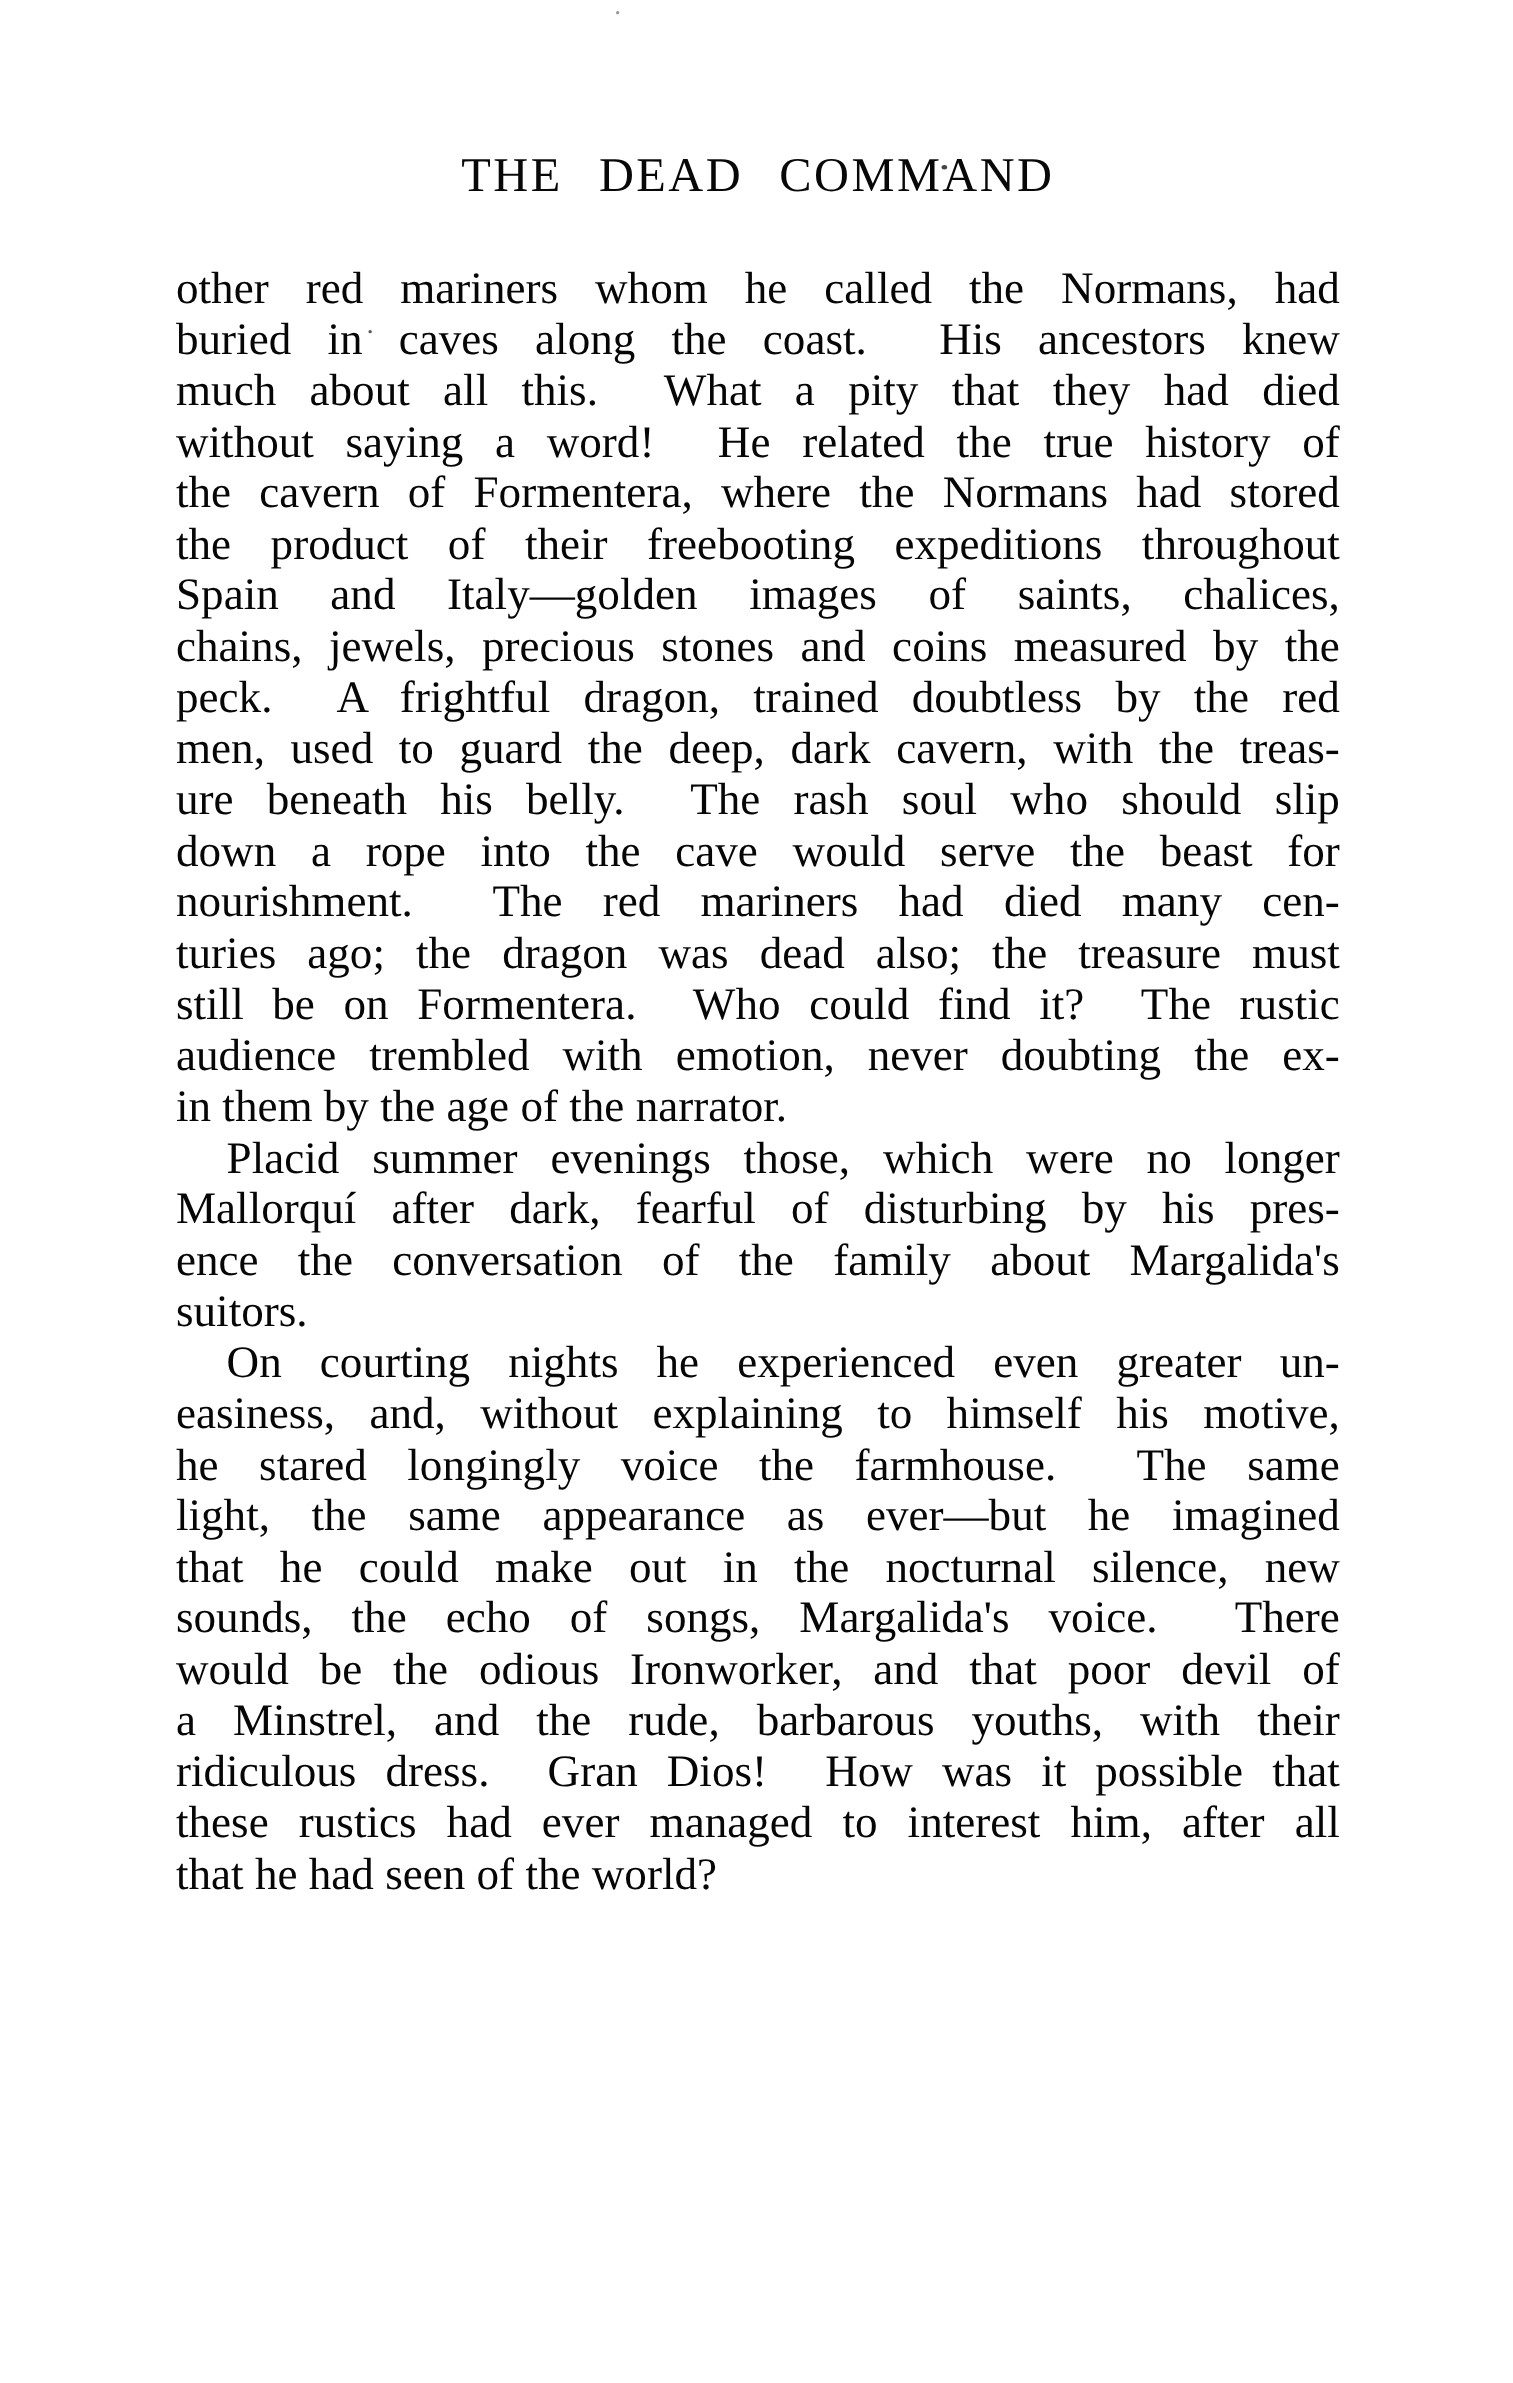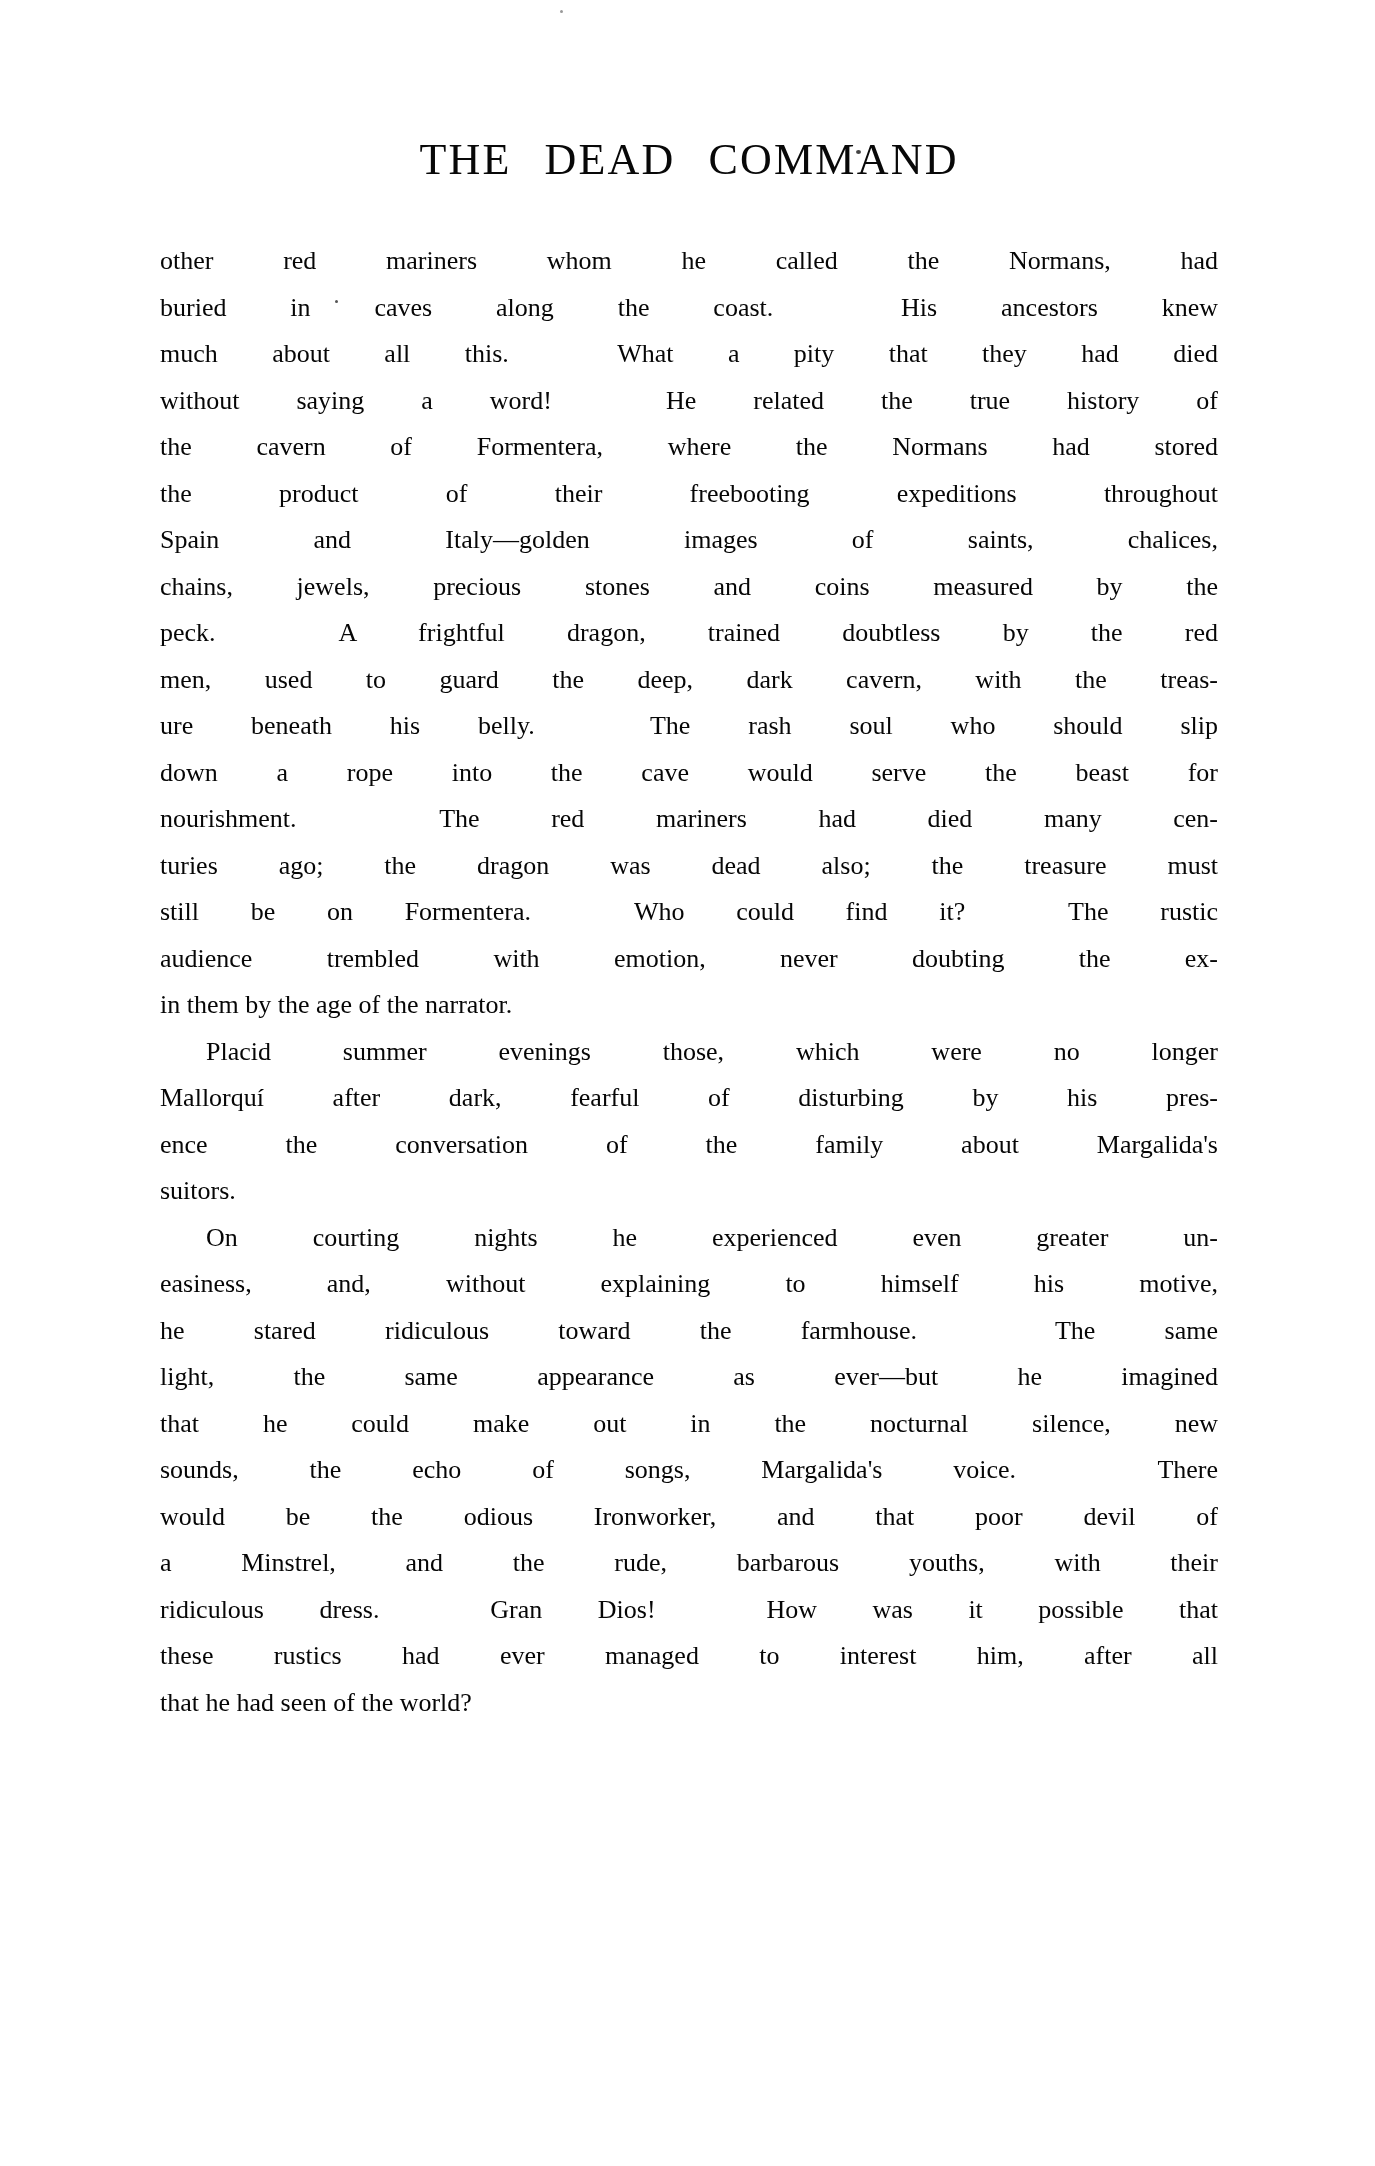--- a/index.html
+++ b/index.html
@@ -28,21 +28,21 @@
     letter-spacing: 0.05em;
     word-spacing: 0.45em;
     line-height: 1;
     color: #080808;
   }
   .body-block {
     position: absolute;
     top: 238px;
     left: 160px;
     width: 1058px;
-    font-size: 26px;
+    font-size: 41px;
     line-height: 46.5px;
   }
   .para { margin: 0; }
   .line {
     text-align: justify;
     text-align-last: justify;
     white-space: pre-wrap;
     height: 46.5px;
     overflow: visible;
   }
@@ -100,21 +100,21 @@
       </div>
       <div class="para indent">
         <div class="line">Placid summer evenings those, which were no longer</div>
         <div class="line">Mallorquí after dark, fearful of disturbing by his pres-</div>
         <div class="line">ence the conversation of the family about Margalida's</div>
         <div class="line last">suitors.</div>
       </div>
       <div class="para indent">
         <div class="line">On courting nights he experienced even greater un-</div>
         <div class="line">easiness, and, without explaining to himself his motive,</div>
-        <div class="line">he stared ridiculous toward the farmhouse.  The same</div>
+        <div class="line">he stared longingly voice the farmhouse.  The same</div>
         <div class="line">light, the same appearance as ever—but he imagined</div>
         <div class="line">that he could make out in the nocturnal silence, new</div>
         <div class="line">sounds, the echo of songs, Margalida's voice.  There</div>
         <div class="line">would be the odious Ironworker, and that poor devil of</div>
         <div class="line">a Minstrel, and the rude, barbarous youths, with their</div>
         <div class="line">ridiculous dress.  Gran Dios!  How was it possible that</div>
         <div class="line">these rustics had ever managed to interest him, after all</div>
         <div class="line last">that he had seen of the world?</div>
       </div>
     </div>

